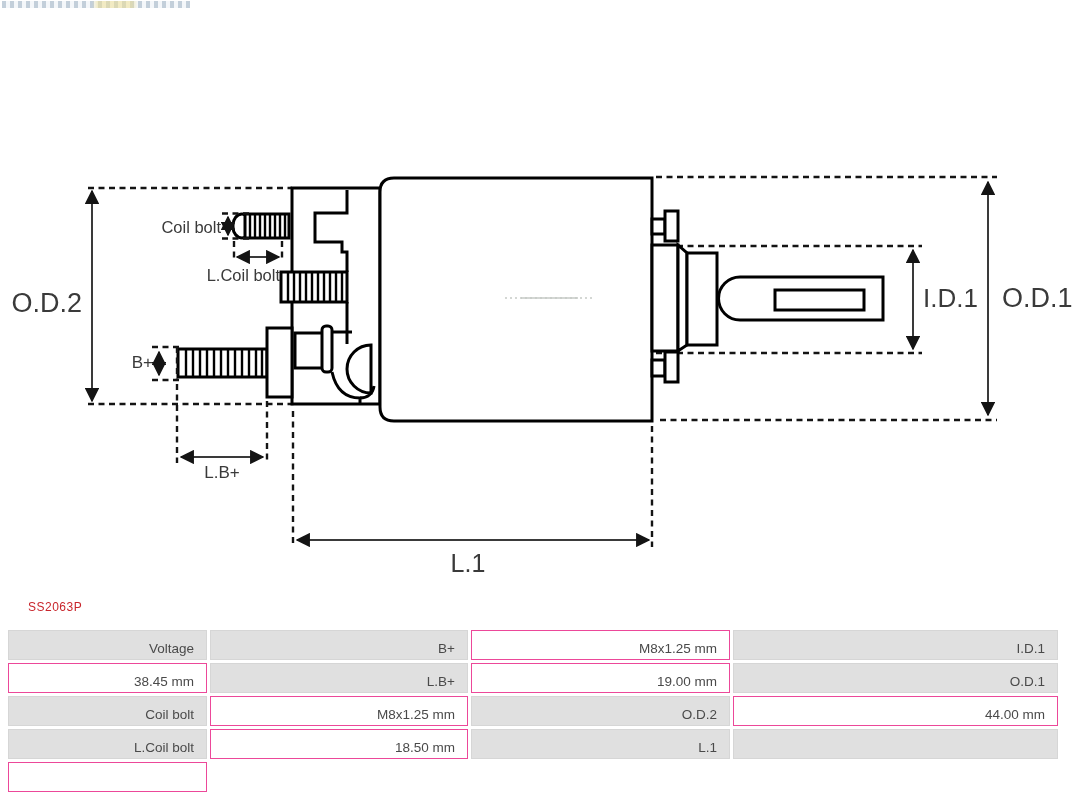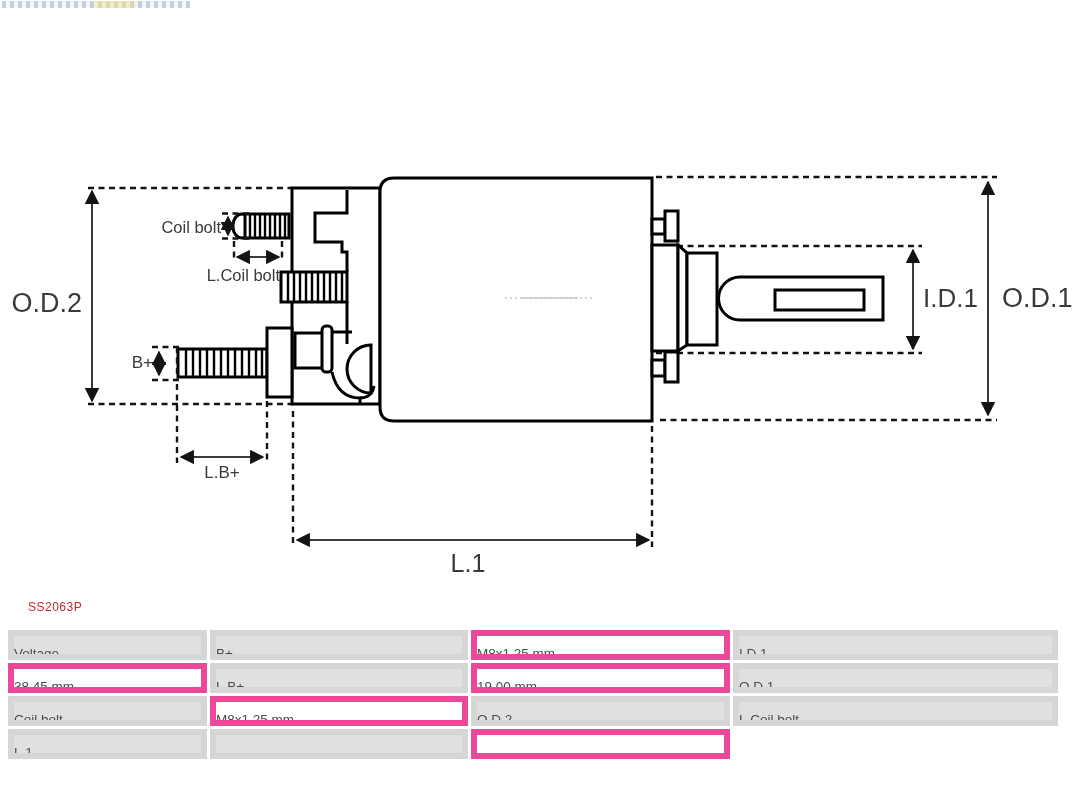--- a/index.html
+++ b/index.html
@@ -17,22 +17,22 @@
   .part-number{
     position:absolute;left:28px;top:600px;font-size:12px;letter-spacing:.5px;
     color:var(--accent,#c8262c);
   }
   .spec-table{
     position:absolute;left:8px;top:630px;width:1050px;
     display:grid;grid-template-columns:199px 258px 259px 325px;gap:3px;
     font-size:13.5px;color:#4a4a4a;
   }
   .cell{
-    height:30px;line-height:30px;padding:3px 12px 0 0;
-    box-sizing:border-box;background:#fff;border:6px solid #ec4899;
+    height:30px;line-height:30px;text-align:right;padding:3px 12px 0 0;
+    box-sizing:border-box;background:#fff;border:1px solid #ec4899;
     white-space:nowrap;overflow:hidden;
   }
   .cell.lbl{background:var(--label-bg,#e0e0e0);border-color:#d6d6d6;}
   
   .shape{fill:#fff;stroke:#000;stroke-width:3;}
   .detail{fill:none;stroke:#000;stroke-width:3;}
   .thread{stroke:#000;stroke-width:2.4;}
   .dash{stroke:#141414;stroke-width:2.4;fill:none;stroke-dasharray:6 4.5;}
   .dim{stroke:#3a3a3a;stroke-width:2;fill:none;}
   .dimtext{fill:#3a3a3a;}
@@ -203,20 +203,22 @@
     <div class="cell lbl">I.D.1</div>
     <div class="cell">38.45 mm</div>
     <div class="cell lbl">L.B+</div>
     <div class="cell">19.00 mm</div>
 
     <div class="cell lbl">O.D.1</div>
     <div class="cell lbl">Coil bolt</div>
     <div class="cell">M8x1.25 mm</div>
 
     <div class="cell lbl">O.D.2</div>
+    <div class="cell">44.00 mm</div>
     <div class="cell lbl">L.Coil bolt</div>
+    <div class="cell">18.50 mm</div>
 
     <div class="cell lbl">L.1</div>
     <div class="cell lbl"></div>
     <div class="cell"></div>
   </div>
 
 </div>
 
 </body></html>

